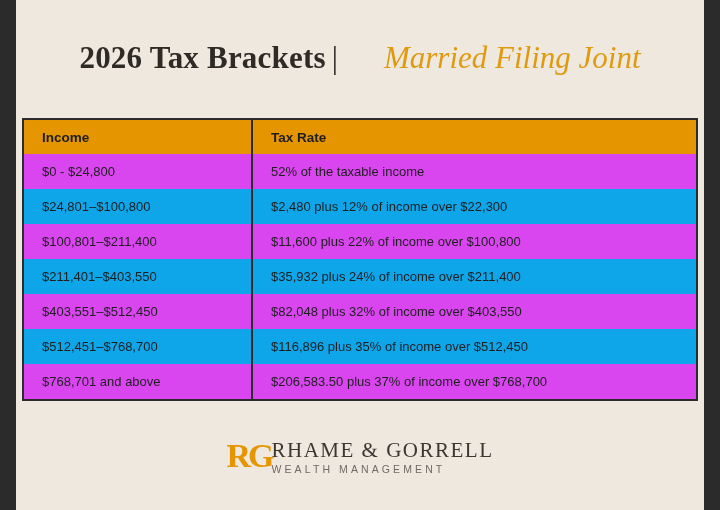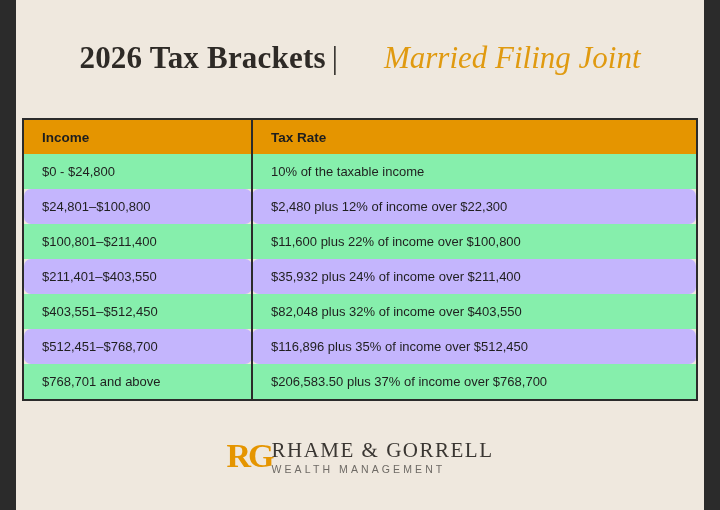--- a/index.html
+++ b/index.html
@@ -82,22 +82,22 @@
   }
   thead th:last-child { border-right: none; }
   tbody td {
     font-size: 13px;
     color: #1f1f1f;
     padding: 10px 12px 10px 18px;
     border-right: 2px solid #2b2b2b;
     vertical-align: middle;
   }
   tbody td:last-child { border-right: none; }
-  tbody tr.odd td { background: #86efac; }
-  tbody tr.even td { background: #c4b5fd; border-radius: 7px; }
+  tbody tr.odd td { background: #d946ef; }
+  tbody tr.even td { background: #0ea5e9; }
   col.c1 { width: 228px; }
   col.c2 { width: auto; }
 
   .footer {
     position: absolute;
     left: 0;
     bottom: 34px;
     width: 720px;
     display: flex;
     justify-content: center;
@@ -155,21 +155,21 @@
       </colgroup>
       <thead>
         <tr>
           <th>Income</th>
           <th>Tax Rate</th>
         </tr>
       </thead>
       <tbody>
         <tr class="odd">
           <td>$0 - $24,800</td>
-          <td>10% of the taxable income</td>
+          <td>52% of the taxable income</td>
         </tr>
         <tr class="even">
           <td>$24,801–$100,800</td>
           <td>$2,480 plus 12% of income over $22,300</td>
         </tr>
         <tr class="odd">
           <td>$100,801–$211,400</td>
           <td>$11,600 plus 22% of income over $100,800</td>
         </tr>
         <tr class="even">

